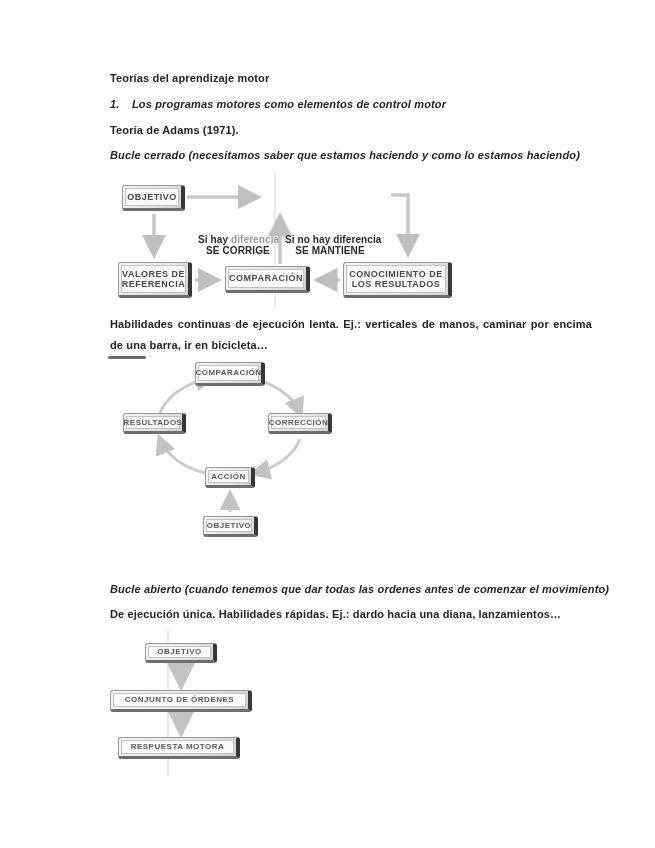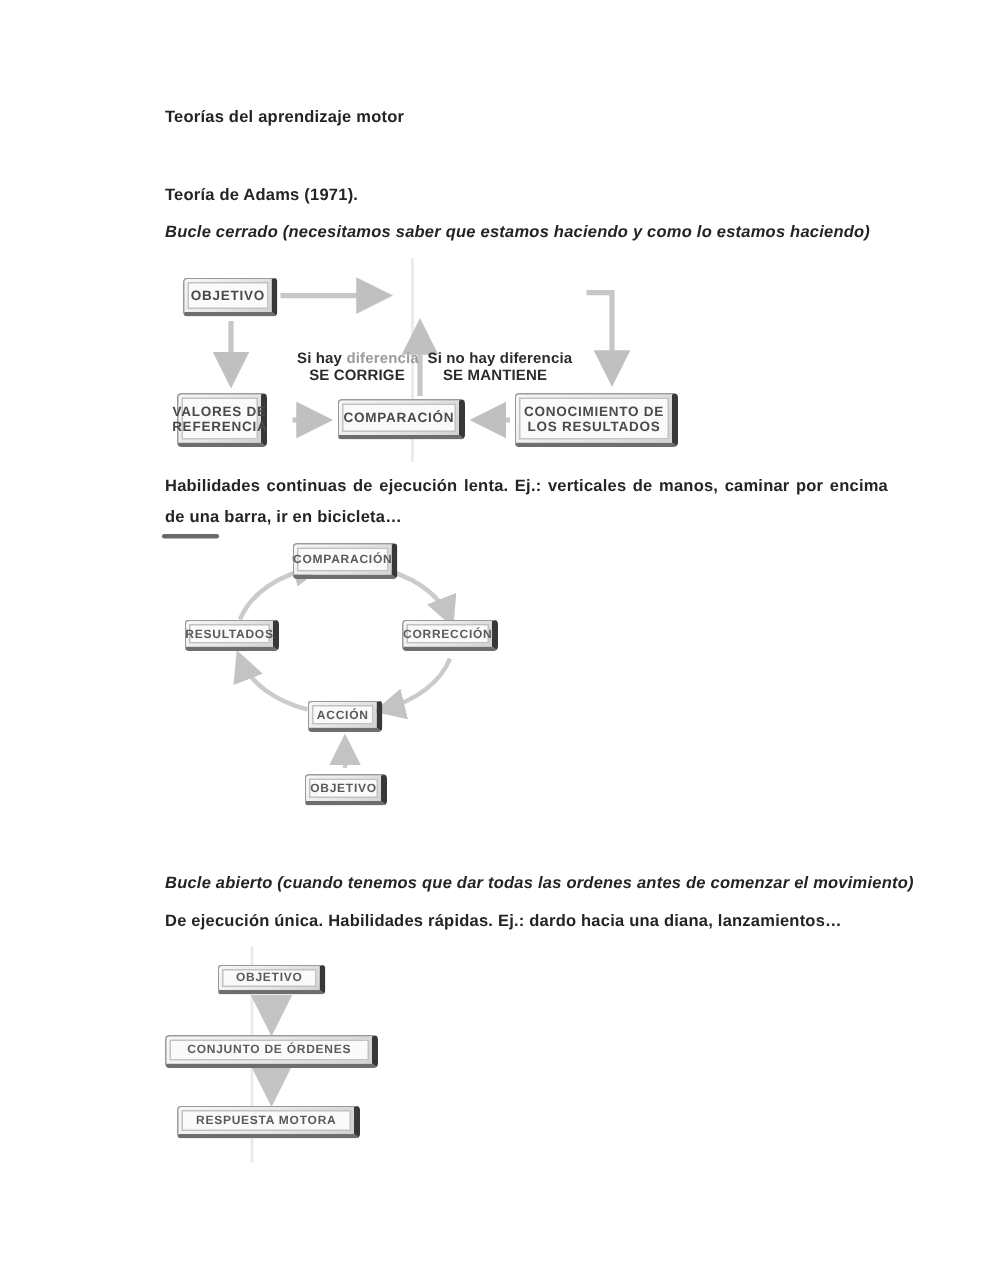--- a/index.html
+++ b/index.html
@@ -33,20 +33,23 @@
   .scanline-v{position:absolute;width:2px;background:#ebebeb;}
   .smudge{position:absolute;height:3px;background:#4f4f4f;border-radius:2px;opacity:.85;}
 </style>
 </head>
 <body>
 
 <div class="page">
 
   <div class="txt bold" style="top:72px;">Teorías del aprendizaje motor</div>
 
+  <div class="txt" style="top:98px;font-style:italic;font-weight:600;">
+    <span class="num">1.</span><span>Los programas motores como elementos de control motor</span>
+  </div>
 
   <div class="txt bold" style="top:124px;">Teoría de Adams (1971).</div>
 
   <div class="txt ital" style="top:149px;">Bucle cerrado (necesitamos saber que estamos haciendo y como lo estamos haciendo)</div>
 
   <div class="diagram" style="left:110px;top:178px;width:350px;height:130px;">
     <div class="scanline-v" style="left:164px;top:-6px;height:136px;"></div>
     <svg class="arrows" width="350" height="130" viewBox="0 0 350 130">
       <defs>
         <marker id="ah1" markerWidth="7" markerHeight="7" refX="5" refY="3.5" orient="auto">
@@ -59,21 +62,21 @@
         <path d="M281,17 H298 V73" marker-end="url(#ah1)"></path>
         <path d="M170,86 V41" marker-end="url(#ah1)"></path>
         <path d="M85,102 H105" marker-end="url(#ah1)"></path>
         <path d="M230,102 H210" marker-end="url(#ah1)"></path>
       </g>
     </svg>
 
     <div class="dbox f9" style="left:12px;top:7px;width:63px;height:26px;">
       <span class="lbl">OBJETIVO</span>
     </div>
-    <div class="dbox f9" style="left:8px;top:84px;width:60px;height:36px;align-items:center;">
+    <div class="dbox f9" style="left:8px;top:84px;width:74px;height:36px;align-items:center;">
       <span class="lbl">VALORES DE REFERENCIA</span>
     </div>
     <div class="dbox f9" style="left:115px;top:88px;width:85px;height:27px;">
       <span class="lbl">COMPARACIÓN</span>
     </div>
     <div class="dbox f9" style="left:233px;top:84px;width:109px;height:36px;">
       <span class="lbl">CONOCIMIENTO DE LOS RESULTADOS</span>
     </div>
 
     <div class="caption" style="left:88px;top:44px;width:80px;">

